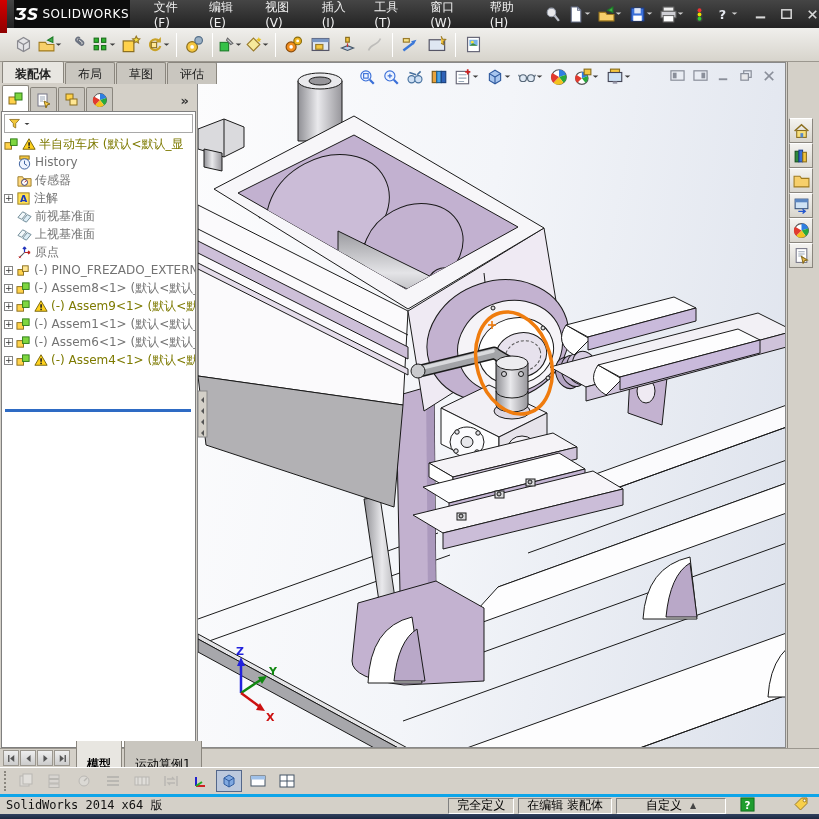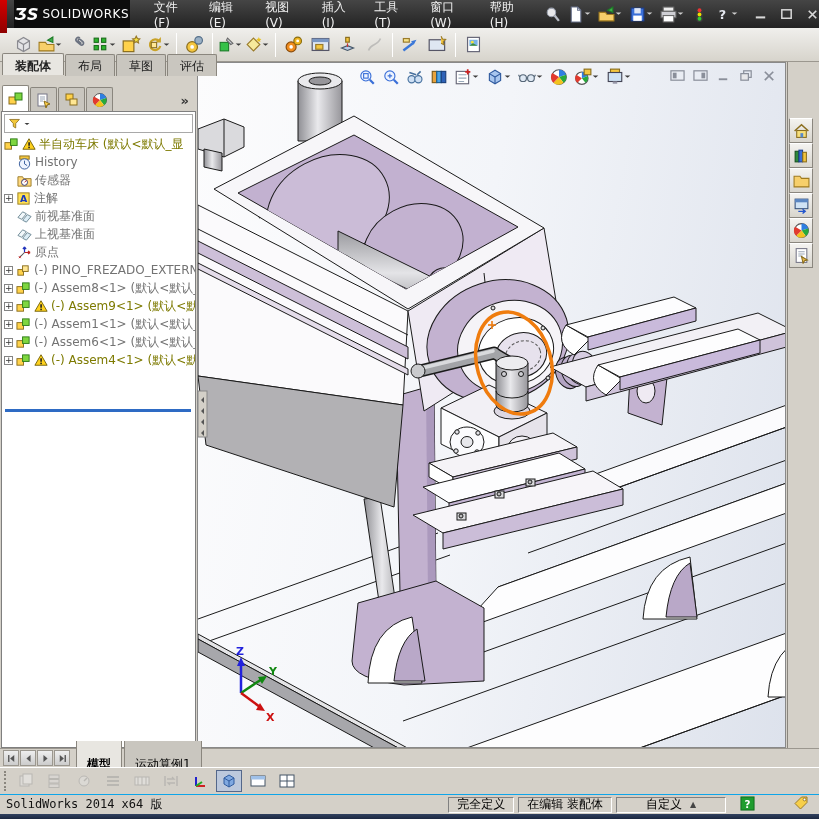--- a/index.html
+++ b/index.html
@@ -27,21 +27,21 @@
   #winctrl .wbtn{width:20px;height:18px;display:flex;align-items:center;justify-content:center;}
 
   
   #toolbar2{left:0;top:28px;width:819px;height:34px;background:linear-gradient(#f0efec,#d7d4cc);border-bottom:1px solid #9b978f;display:flex;align-items:center;padding-left:10px;}
   #toolbar2 .tbtn{width:27px;height:27px;display:flex;align-items:center;justify-content:center;border:1px solid transparent;}
   #toolbar2 .tb-sep{width:1px;height:24px;background:#9a968e;border-right:1px solid #fff;margin:0 4px;}
   .caret{margin-left:-1px;}
 
   
   #tabsbg{left:0;top:62px;width:197px;height:22px;background:var(--chrome);}
-  #cmdtabs{left:2px;top:54px;height:22px;display:flex;z-index:6;}
+  #cmdtabs{left:2px;top:62px;height:22px;display:flex;z-index:6;}
   .cmdtab{padding:3px 12px 2px;border:1px solid #8a867e;border-bottom:none;background:#c9c6bf;color:#222;margin-right:1px;border-radius:2px 2px 0 0;}
   .cmdtab.active{background:#e8e6e1;font-weight:bold;position:relative;top:-1px;padding-top:4px;}
 
   
   #fmtabs{left:0;top:84px;width:197px;height:27px;background:var(--chrome);display:flex;align-items:flex-end;padding-left:2px;}
   .fmtab{width:27px;height:24px;border:1px solid #8a867e;border-bottom:none;background:#c9c6bf;display:flex;align-items:center;justify-content:center;margin-right:1px;border-radius:2px 2px 0 0;}
   .fmtab.active{background:#fff;height:26px;}
   #fm-overflow{margin-left:auto;margin-right:8px;color:#333;font-weight:bold;font-size:13px;padding-bottom:3px;}
   #treebox{left:1px;top:111px;width:195px;height:637px;background:#fff;border:1px solid #7f7f7f;overflow:hidden;}
   #filterbar{margin:2px;height:19px;border:1px solid #a9a9a9;background:#fff;display:flex;align-items:center;padding-left:3px;gap:2px;}
@@ -67,21 +67,21 @@
   
   #bottombar{left:0;top:748px;width:819px;height:19px;background:var(--chrome);display:flex;align-items:center;border-top:1px solid #9b978f;}
   .navbtn{width:16px;height:16px;border:1px solid #9b978f;background:linear-gradient(#eee,#ccc);display:flex;align-items:center;justify-content:center;margin-left:1px;}
   .sheettab{padding:15px 10px 2px;border:1px solid #8a867e;border-top:none;background:#c9c6bf;margin-left:2px;font-size:12px;border-radius:0 0 2px 2px;}
   .sheettab.active{background:#e8e6e1;font-weight:bold;}
   #motionbar{left:0;top:767px;width:819px;height:27px;background:var(--chrome);border-top:1px solid #fff;display:flex;align-items:center;}
   #motion-grip{width:5px;height:20px;margin:0 4px 0 4px;border-left:2px dotted #8a867e;}
   .mbtn{width:26px;height:22px;display:flex;align-items:center;justify-content:center;border:1px solid transparent;}
   .mbtn.disabled{opacity:.45;filter:grayscale(1);}
   .mbtn.pressed{background:#bcc8dc;border:1px solid #54678a;}
-  #statusbar{left:0;top:794px;width:819px;height:20px;background:var(--chrome);border-top:1px solid #0ea5e9;display:flex;align-items:center;font-size:12px;}
+  #statusbar{left:0;top:794px;width:819px;height:20px;background:var(--chrome);border-top:3px solid #0ea5e9;display:flex;align-items:center;font-size:12px;}
   #status-left{padding-left:6px;flex:1;font-family:"DejaVu Sans Mono","Liberation Mono",monospace;font-size:12px;color:#111;}
   .status-cell{border:1px solid;border-color:#808080 #fff #fff #808080;padding:1px 8px;margin-right:4px;height:16px;display:flex;align-items:center;}
   #navy-base{left:0;top:814px;width:819px;height:5px;background:linear-gradient(#31415f,#1b2740);}
 </style>
 </head>
 <body>
 
 <div id="red-stripe" class="abs"></div>
 <div id="titlebar" class="abs">
   <div id="logo-box">

